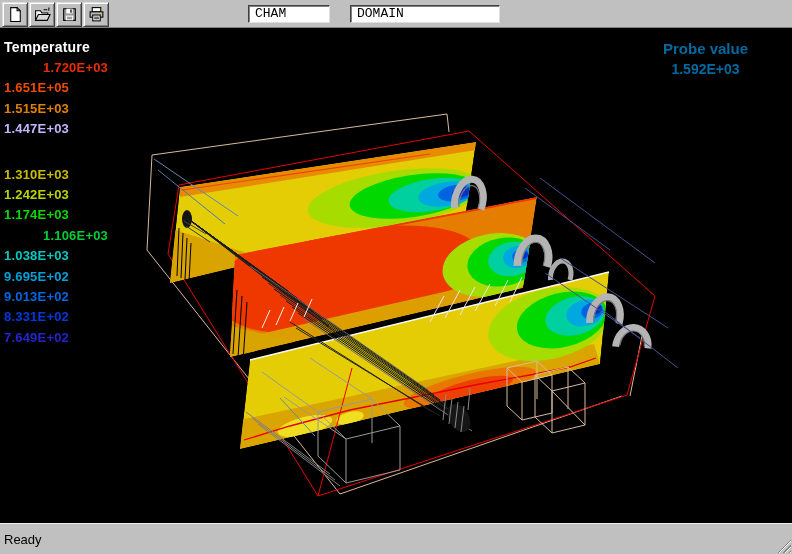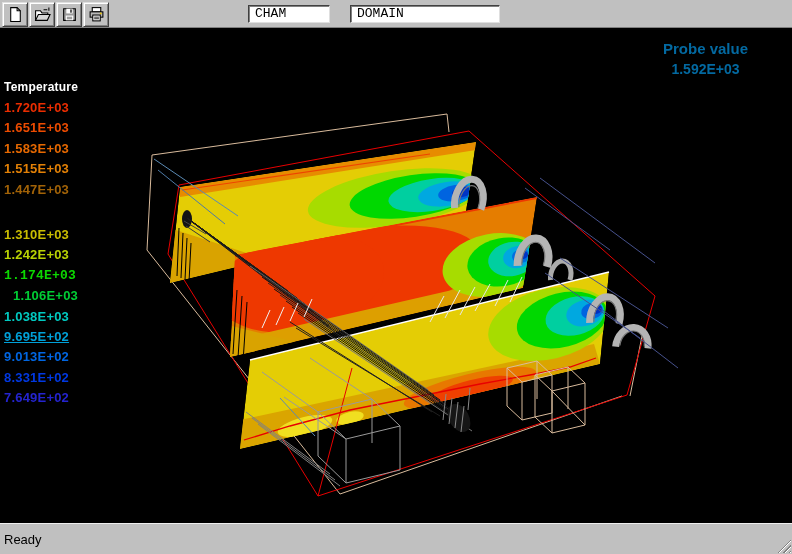--- a/index.html
+++ b/index.html
@@ -16,21 +16,21 @@
   .tb-btn svg{width:17px;height:17px;}
   .field{position:absolute;top:5px;height:18px;background:#fff;color:#000;
          border:1px solid;border-color:#404040 #dfdfdf #dfdfdf #404040;
          box-shadow:inset 1px 1px 0 #808080;
          font-family:"Liberation Mono","DejaVu Sans Mono",monospace;
          font-size:13px;line-height:16px;padding-left:6px;white-space:pre;}
   
   .viewport{position:absolute;left:0;top:28px;width:792px;height:495px;background:#000;overflow:hidden;}
   .scene{position:absolute;left:0;top:0;}
   .legend{position:absolute;left:4px;top:10px;color:#fff;}
-  .legend-title{font-size:12px;font-weight:bold;line-height:19px;letter-spacing:.2px;margin-top:40px;}
+  .legend-title{font-size:14px;font-weight:bold;line-height:19px;letter-spacing:.2px;}
   .legend-items{margin-top:1px;}
   .legend-row{font-size:13px;font-weight:bold;line-height:20.4px;letter-spacing:.2px;}
   .probe{position:absolute;left:633px;top:10px;width:145px;text-align:center;color:#0369a1;}
   .probe-label{font-size:15px;font-weight:bold;line-height:21px;}
   .probe-value{font-size:14px;font-weight:bold;line-height:21px;}
   
   .statusbar{position:absolute;left:0;top:523px;width:792px;height:31px;background:#c0c0c0;
              border-top:1px solid #efefef;color:#000;font-size:13px;padding-left:28px;}
   .status-text{position:absolute;left:4px;top:8px;}
   .grip{position:absolute;right:1px;bottom:1px;width:14px;height:14px;cursor:nwse-resize;
@@ -279,31 +279,30 @@
           <line x1="552" y1="363" x2="552" y2="405"></line>
         <polyline points="535,389 552,405 585,397"></polyline>
         <line x1="552" y1="363" x2="585" y2="397"></line>
       </g>
     </svg>
 
     <div class="legend">
       <div class="legend-title">Temperature</div>
       <div class="legend-items">
 
-          <div class="legend-row" style="color: rgb(234, 45, 0);">1.720E+03</div>
-          <div class="legend-row" style="color: rgb(236, 75, 0);">1.651E+03</div>
-          <div class="legend-row" style="color: rgb(229, 104, 0);">1.583E+03</div>
+          <div class="legend-row" style="color: rgb(234, 45, 0); margin-left: 39px;">1.720E+03</div>
+          <div class="legend-row" style="color: rgb(236, 75, 0);">1.651E+05</div>
           <div class="legend-row" style="color: rgb(226, 128, 6);">1.515E+03</div>
-          <div class="legend-row" style="color: #a16207;">1.447E+03</div>
+          <div class="legend-row" style="color: #c4b5fd;">1.447E+03</div>
           <div class="legend-row" style="color: rgb(201, 189, 0); margin-top: 25px;">1.310E+03</div>
           <div class="legend-row" style="color: rgb(186, 211, 3);">1.242E+03</div>
-          <div class="legend-row" style="color: rgb(12, 216, 0); font-family: Liberation Mono, monospace;">1.174E+03</div>
+          <div class="legend-row" style="color: rgb(12, 216, 0);">1.174E+03</div>
           <div class="legend-row" style="color: rgb(0, 205, 53); text-align: right;">1.106E+03</div>
           <div class="legend-row" style="color: rgb(0, 201, 192);">1.038E+03</div>
-          <div class="legend-row" style="color: rgb(0, 160, 216); text-decoration: underline;">9.695E+02</div>
+          <div class="legend-row" style="color: rgb(0, 160, 216);">9.695E+02</div>
           <div class="legend-row" style="color: rgb(0, 102, 226);">9.013E+02</div>
           <div class="legend-row" style="color: rgb(0, 56, 226);">8.331E+02</div>
           <div class="legend-row" style="color: rgb(36, 36, 207);">7.649E+02</div>
         </div>
     </div>
 
     <div class="probe">
       <div class="probe-label">Probe value</div>
       <div class="probe-value">1.592E+03</div>
     </div>

